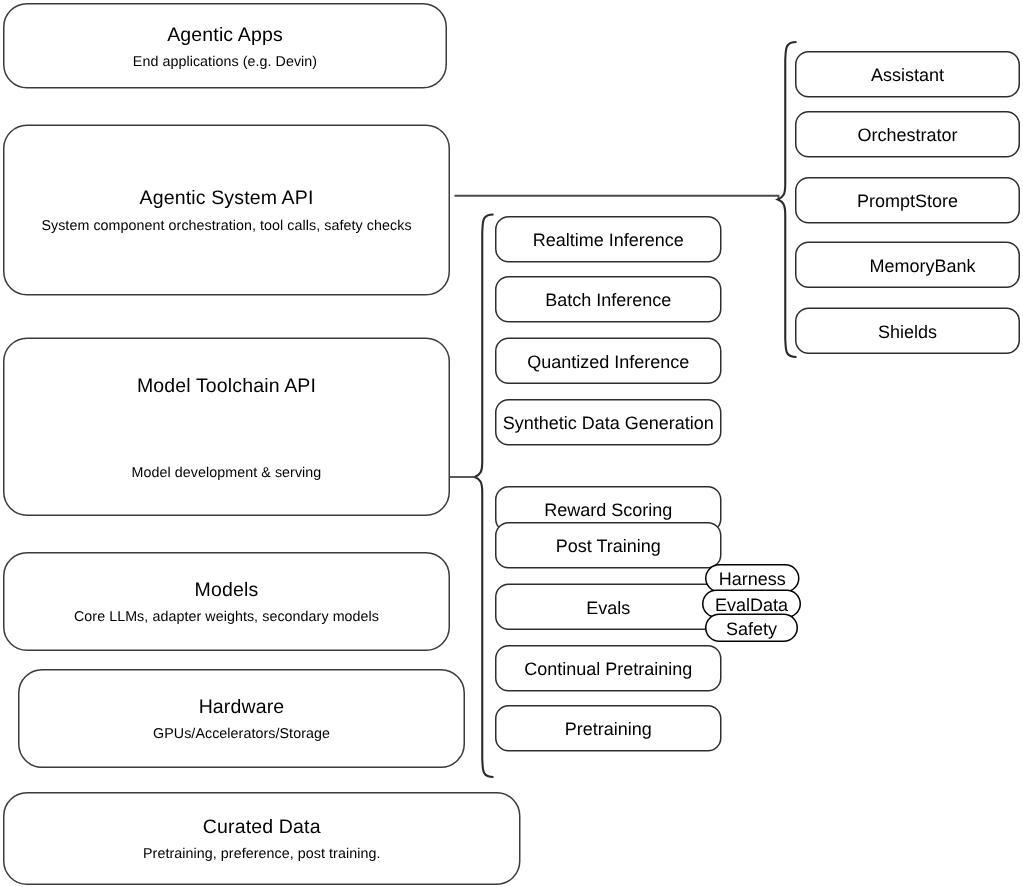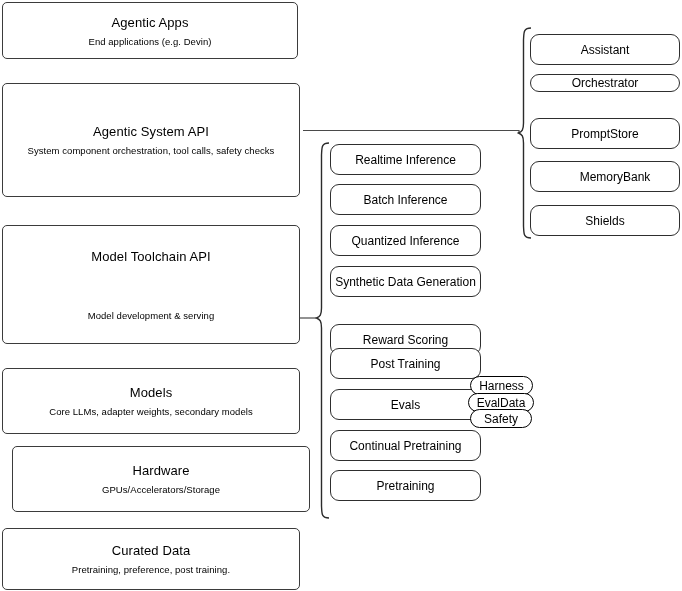--- a/index.html
+++ b/index.html
@@ -27,21 +27,21 @@
     border-radius: 14px;
     background: #ffffff;
     display: flex;
     flex-direction: column;
     align-items: center;
     justify-content: center;
     text-align: center;
     color: #000000;
   }
   .layer {
-    border-radius: 5px;
+    border-radius: 16px;
   }
   .layer .title {
     font-size: 13px;
     line-height: 17px;
     letter-spacing: .1px;
   }
   .layer .subtitle {
     font-size: 9.5px;
     line-height: 13px;
     margin-top: 4px;
@@ -146,21 +146,21 @@
     <div class="box layer" style="left:2px; top:368px; width:298px; height:66px;">
       <div class="title">Models</div>
       <div class="subtitle">Core LLMs, adapter weights, secondary models</div>
     </div>
 
     <div class="box layer" style="left:12px; top:446px; width:298px; height:66px;">
       <div class="title">Hardware</div>
       <div class="subtitle">GPUs/Accelerators/Storage</div>
     </div>
 
-    <div class="box layer" style="left:2px; top:528px; width:298px; height:62px;">
+    <div class="box layer" style="left:2px; top:528px; width:345px; height:62px;">
       <div class="title">Curated Data</div>
       <div class="subtitle">Pretraining, preference, post training.</div>
     </div>
 
     <div class="box cap" style="left:330px; top:144px; width:151px; height:31px;">
       <div class="title">Realtime Inference</div>
     </div>
     <div class="box cap" style="left:330px; top:184px; width:151px; height:31px;">
       <div class="title">Batch Inference</div>
     </div>
@@ -192,21 +192,21 @@
     <div class="pill" style="left:468px; top:393px; width:66px; height:19px;">
       <span>EvalData</span>
     </div>
     <div class="pill" style="left:470px; top:409px; width:62px; height:19px;">
       <span>Safety</span>
     </div>
 
     <div class="box cap" style="left:530px; top:34px; width:150px; height:31px;">
       <div class="title">Assistant</div>
     </div>
-    <div class="box cap" style="left:530px; top:74px; width:150px; height:18px;">
+    <div class="box cap" style="left:530px; top:74px; width:150px; height:31px;">
       <div class="title">Orchestrator</div>
     </div>
     <div class="box cap" style="left:530px; top:118px; width:150px; height:31px;">
       <div class="title">PromptStore</div>
     </div>
     <div class="box cap" style="left:530px; top:161px; width:150px; height:31px;padding-left:20px;">
       <div class="title">MemoryBank</div>
     </div>
     <div class="box cap" style="left:530px; top:205px; width:150px; height:31px;">
       <div class="title">Shields</div>

